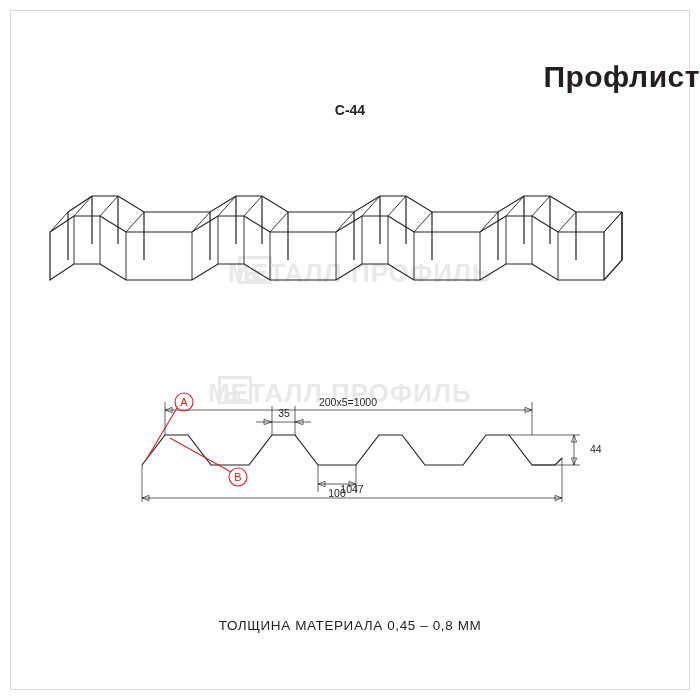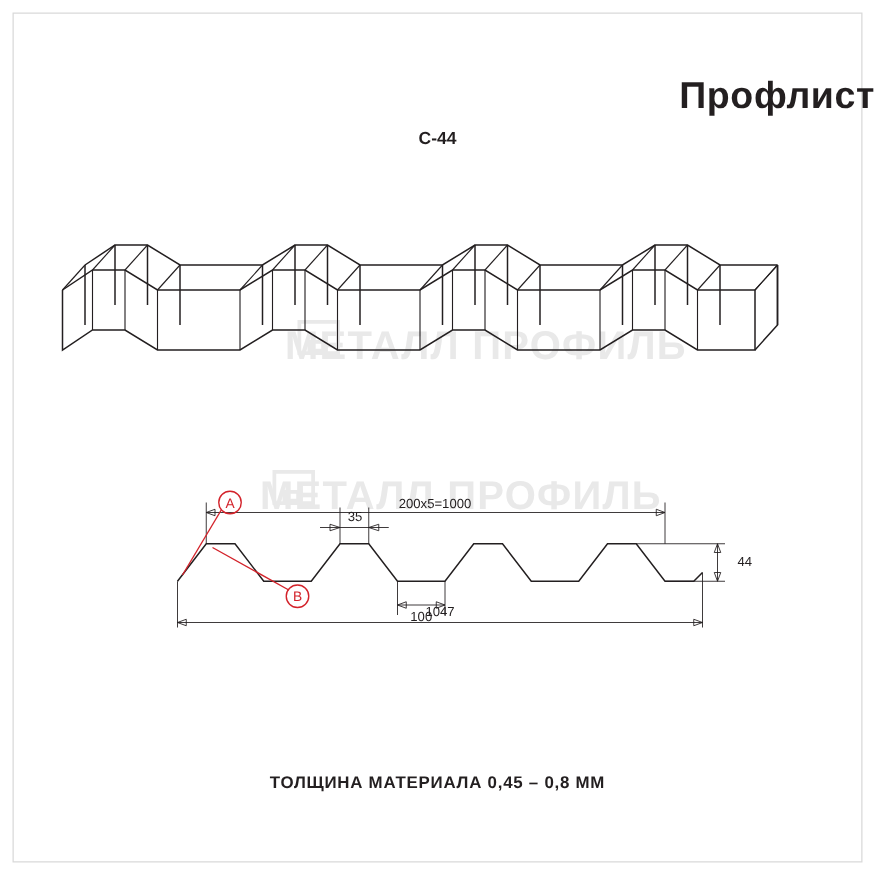--- a/index.html
+++ b/index.html
@@ -50,21 +50,21 @@
     font-weight: bold;
     color: #231f20;
   }
   .bottom-note {
     position: absolute;
     top: 618px;
     left: 0;
     width: 700px;
     text-align: center;
     font-size: 13.5px;
-    font-weight: bold;
+    font-weight: normal;
     letter-spacing: 0.6px;
     color: #231f20;
   }
   .iso-wrap {
     position: absolute;
     left: 40px;
     top: 160px;
     width: 620px;
     height: 160px;
   }
@@ -73,21 +73,21 @@
     left: 110px;
     top: 380px;
     width: 500px;
     height: 150px;
   }
   .wm {
     position: absolute;
     font-family: "Liberation Sans", sans-serif;
     font-weight: bold;
     color: #e9e9e9;
-    font-size: 32px;
+    font-size: 26px;
     letter-spacing: 1px;
     white-space: nowrap;
     pointer-events: none;
     user-select: none;
   }
   .wm-1 { left: 228px; top: 258px; }
   .wm-2 { left: 208px; top: 378px; }
   .wm-mark {
     position: absolute;
     width: 34px;

